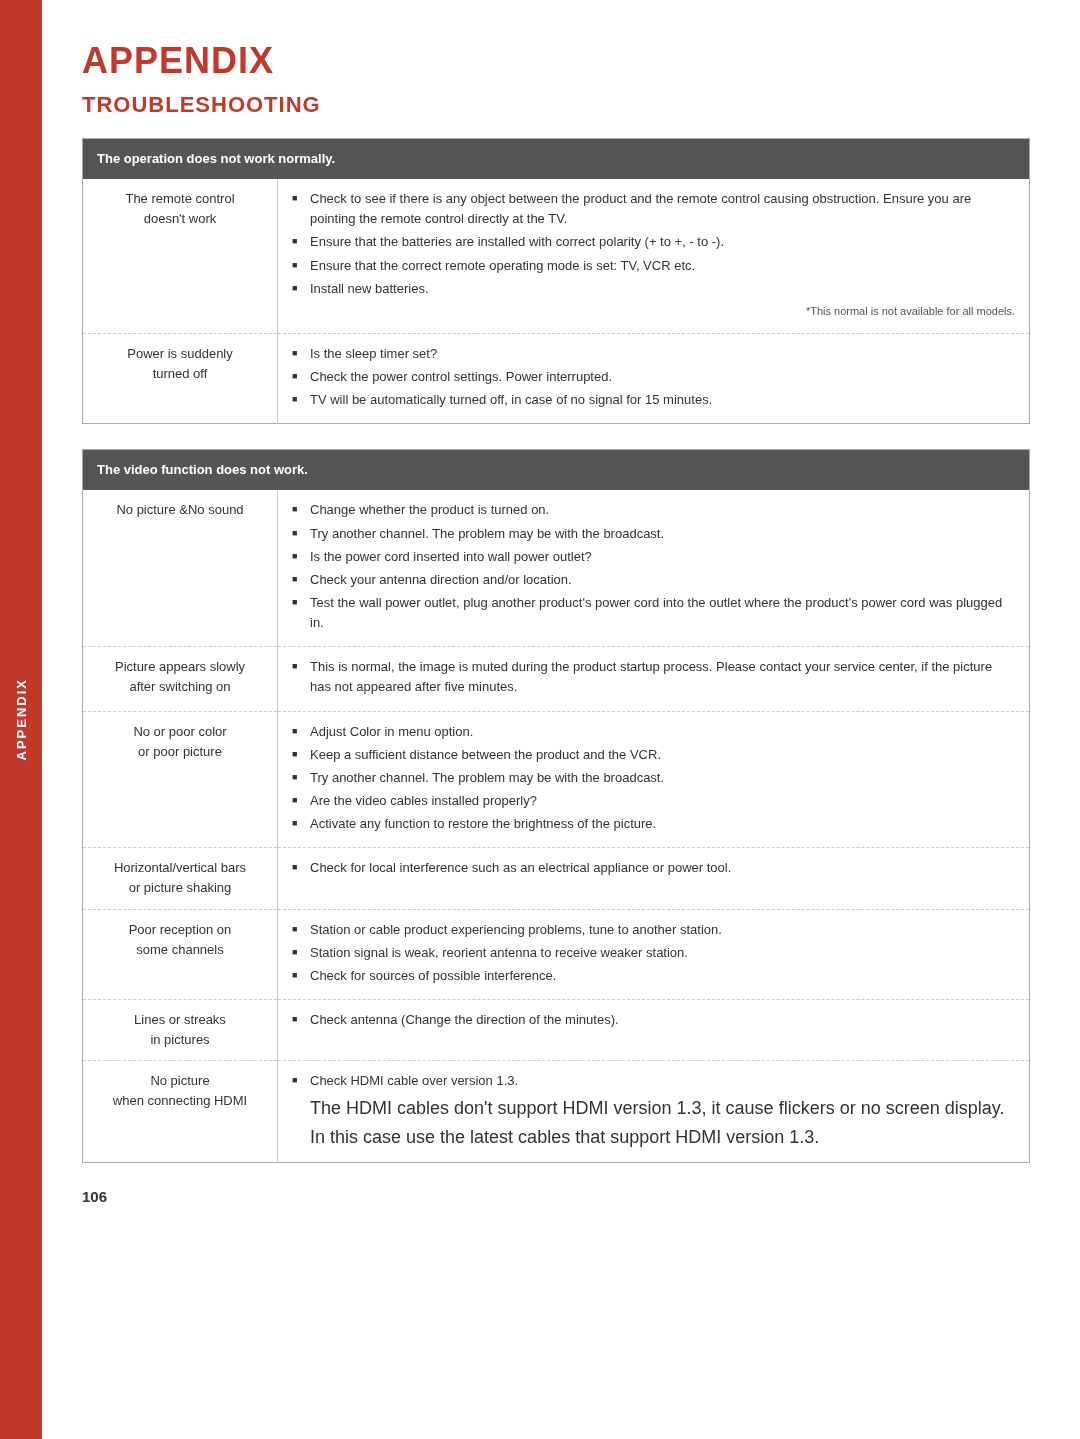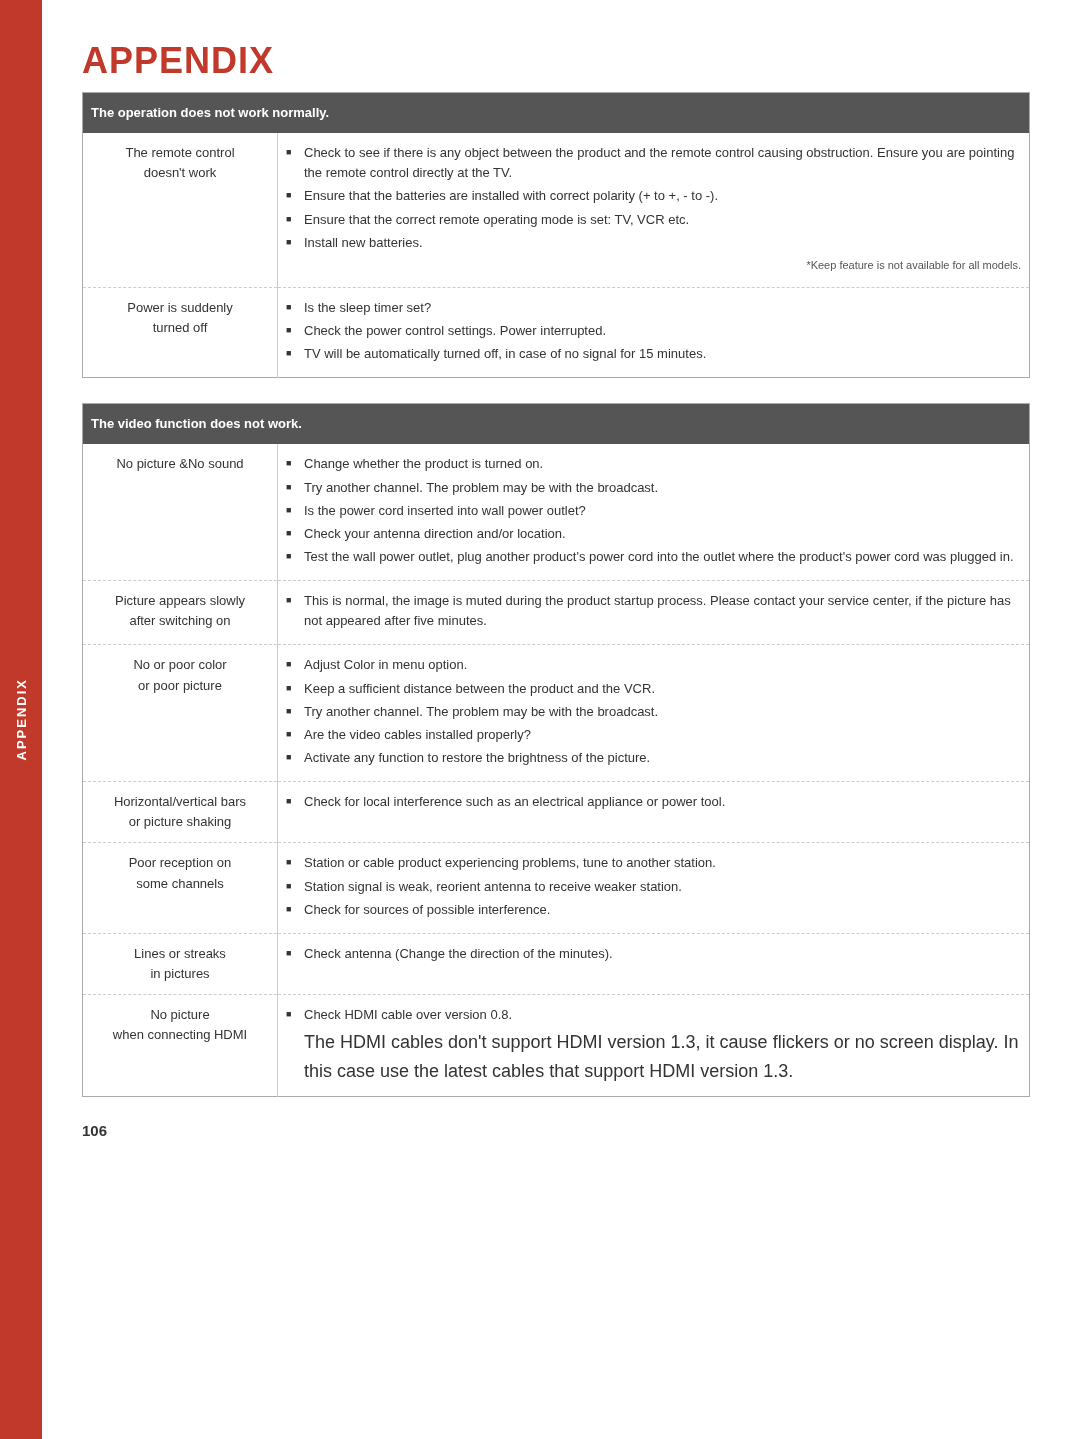--- a/index.html
+++ b/index.html
@@ -76,21 +76,21 @@
       background: #555;
       color: #fff;
       font-size: 13px;
       font-weight: bold;
       padding: 8px 14px;
       text-align: left;
     }
 
     .trouble-table td {
       vertical-align: top;
-      padding: 10px 8px;
+      padding: 10px 14px;
       font-size: 13px;
       line-height: 1.55;
     }
 
     .trouble-table tr {
       border-bottom: 1px dashed #ccc;
     }
 
     .trouble-table tr:last-child {
       border-bottom: none;
@@ -150,36 +150,37 @@
 
 <div class="page-container">
 
   <div class="side-tab">
     <span class="side-tab-text">APPENDIX</span>
   </div>
 
   <div class="main-content">
 
     <div class="page-title">APPENDIX</div>
+    <div class="section-title">TROUBLESHOOTING</div>
 
     <table class="trouble-table">
       <thead>
         <tr>
           <td colspan="2" class="table-header">The operation does not work normally.</td>
         </tr>
       </thead>
       <tbody>
 
         <tr>
           <td class="label-cell">The remote control<br>doesn't work</td>
           <td class="desc-cell">
             <span class="bullet-item">Check to see if there is any object between the product and the remote control causing obstruction. Ensure you are pointing the remote control directly at the TV.</span>
             <span class="bullet-item">Ensure that the batteries are installed with correct polarity (+ to +, - to -).</span>
             <span class="bullet-item">Ensure that the correct remote operating mode is set: TV, VCR etc.</span>
-            <span class="bullet-item">Install new batteries. <span class="note-text">*Keep feature is not available for all models.</span></span>
+            <span class="bullet-item">Install new batteries. <span class="note-text">*This normal is not available for all models.</span></span>
           </td>
         </tr>
 
         <tr>
           <td class="label-cell">Power is suddenly<br>turned off</td>
           <td class="desc-cell">
             <span class="bullet-item">Is the sleep timer set?</span>
             <span class="bullet-item">Check the power control settings. Power interrupted.</span>
             <span class="bullet-item">TV will be automatically turned off, in case of no signal for 15 minutes.</span>
           </td>
@@ -243,21 +244,21 @@
         <tr>
           <td class="label-cell">Lines or streaks<br>in pictures</td>
           <td class="desc-cell">
             <span class="bullet-item">Check antenna (Change the direction of the minutes).</span>
           </td>
         </tr>
 
         <tr>
           <td class="label-cell">No picture<br>when connecting HDMI</td>
           <td class="desc-cell">
-            <span class="bullet-item">Check HDMI cable over version 0.8.</span>
+            <span class="bullet-item">Check HDMI cable over version 1.3.</span>
             <span style="display:block; padding-left:18px; font-size:18px; line-height:1.6;">The HDMI cables don't support HDMI version 1.3, it cause flickers or no screen display. In this case use the latest cables that support HDMI version 1.3.</span>
           </td>
         </tr>
       </tbody>
     </table>
 
     <div class="page-number">106</div>
 
   </div>
 </div>

